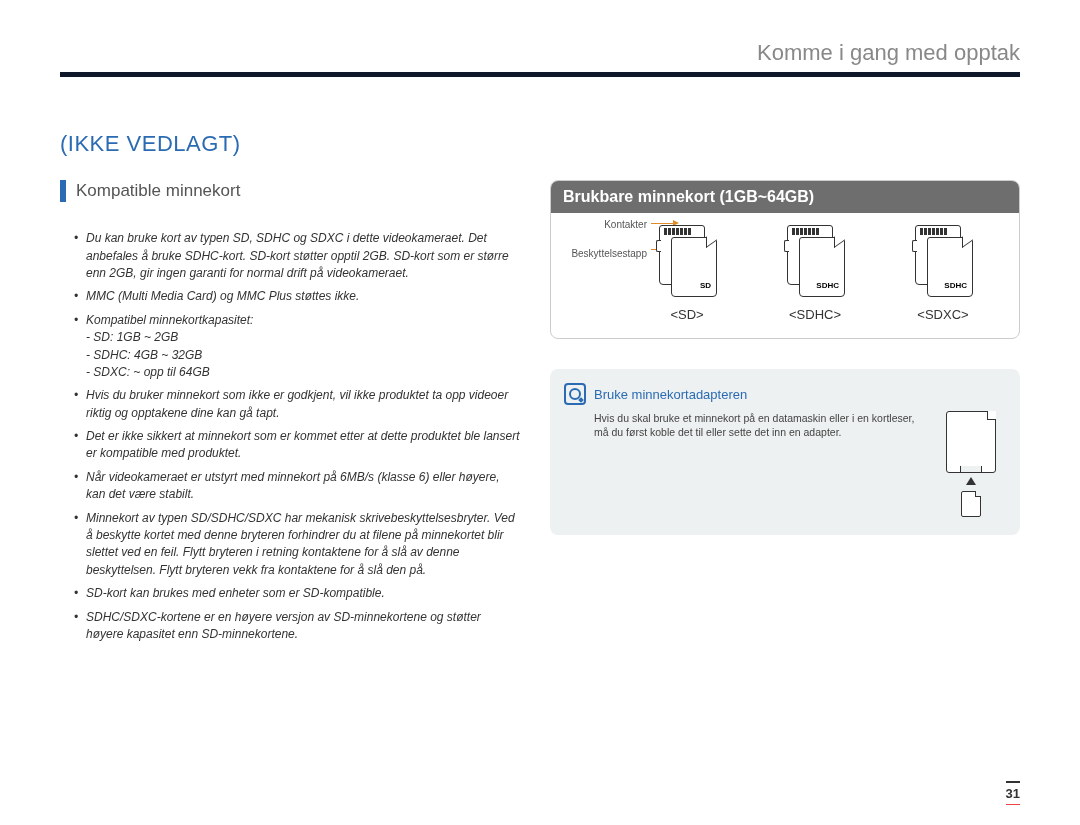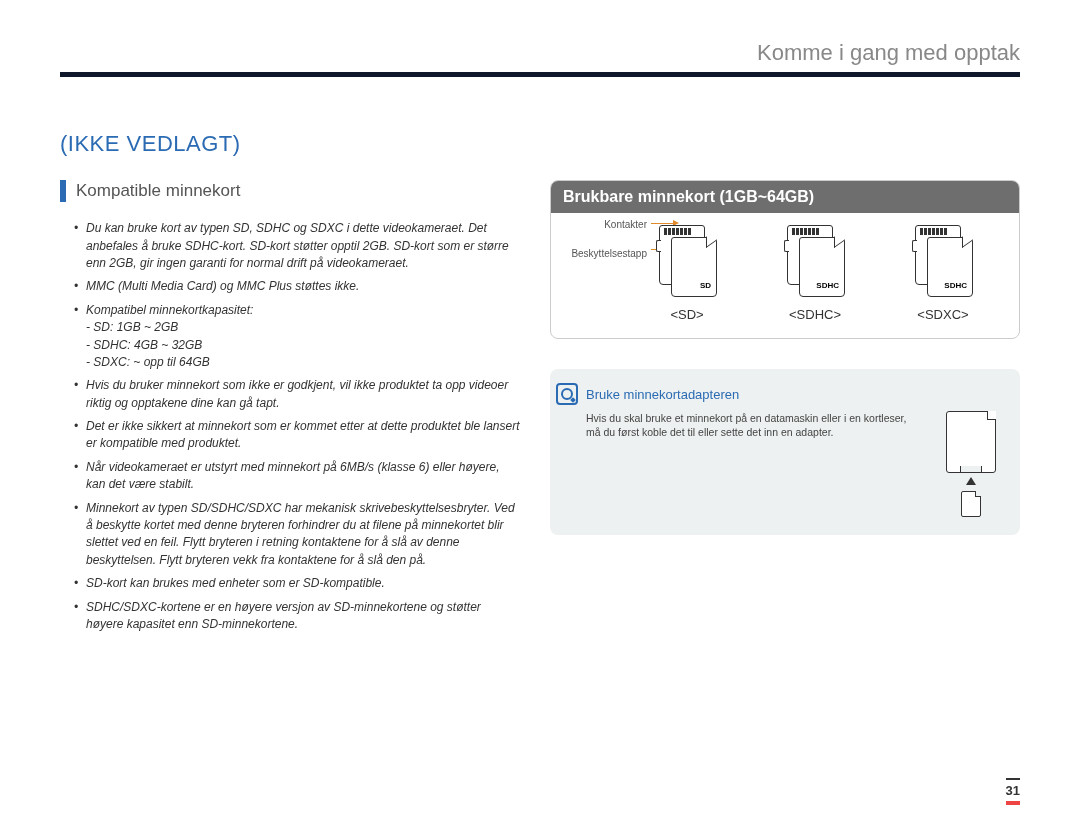--- a/index.html
+++ b/index.html
@@ -41,21 +41,21 @@
   }
   .col-left {
     flex: 0 0 460px;
   }
   .col-right {
     flex: 1;
   }
   .subsection {
     display: flex;
     align-items: center;
-    margin-bottom: 18px;
+    margin-bottom: 28px;
   }
   .subsection-bar {
     width: 6px;
     height: 22px;
     background: #2a6bb3;
     margin-right: 10px;
   }
   .subsection-title {
     font-size: 17px;
     color: #555;
@@ -190,21 +190,21 @@
     right: -4px; top: -3px;
     width: 0; height: 0;
     border-left: 6px solid #e08a2a;
     border-top: 3.5px solid transparent;
     border-bottom: 3.5px solid transparent;
   }
   
   .tip-box {
     background: #eef1f1;
     border-radius: 8px;
-    padding: 14px 14px 18px 6px;
+    padding: 14px 14px 18px 14px;
   }
   .tip-header {
     display: flex;
     align-items: center;
     gap: 8px;
     margin-bottom: 6px;
   }
   .tip-icon {
     width: 18px; height: 18px;
     border: 2px solid #2a6bb3;
@@ -287,21 +287,21 @@
     margin-top: 4px;
   }
   .page-num {
     position: absolute;
     bottom: 20px;
     right: 60px;
     font-size: 13px;
     font-weight: bold;
     color: #333;
     border-top: 2px solid #333;
-    border-bottom: 4px solid #ef4444;
+    border-bottom: 1px solid #ef4444;
     padding: 3px 0;
   }
 </style>
 </head>
 <body>
 
 <div class="page">
   <div class="header">Komme i gang med opptak</div>
 
   <div class="title">

